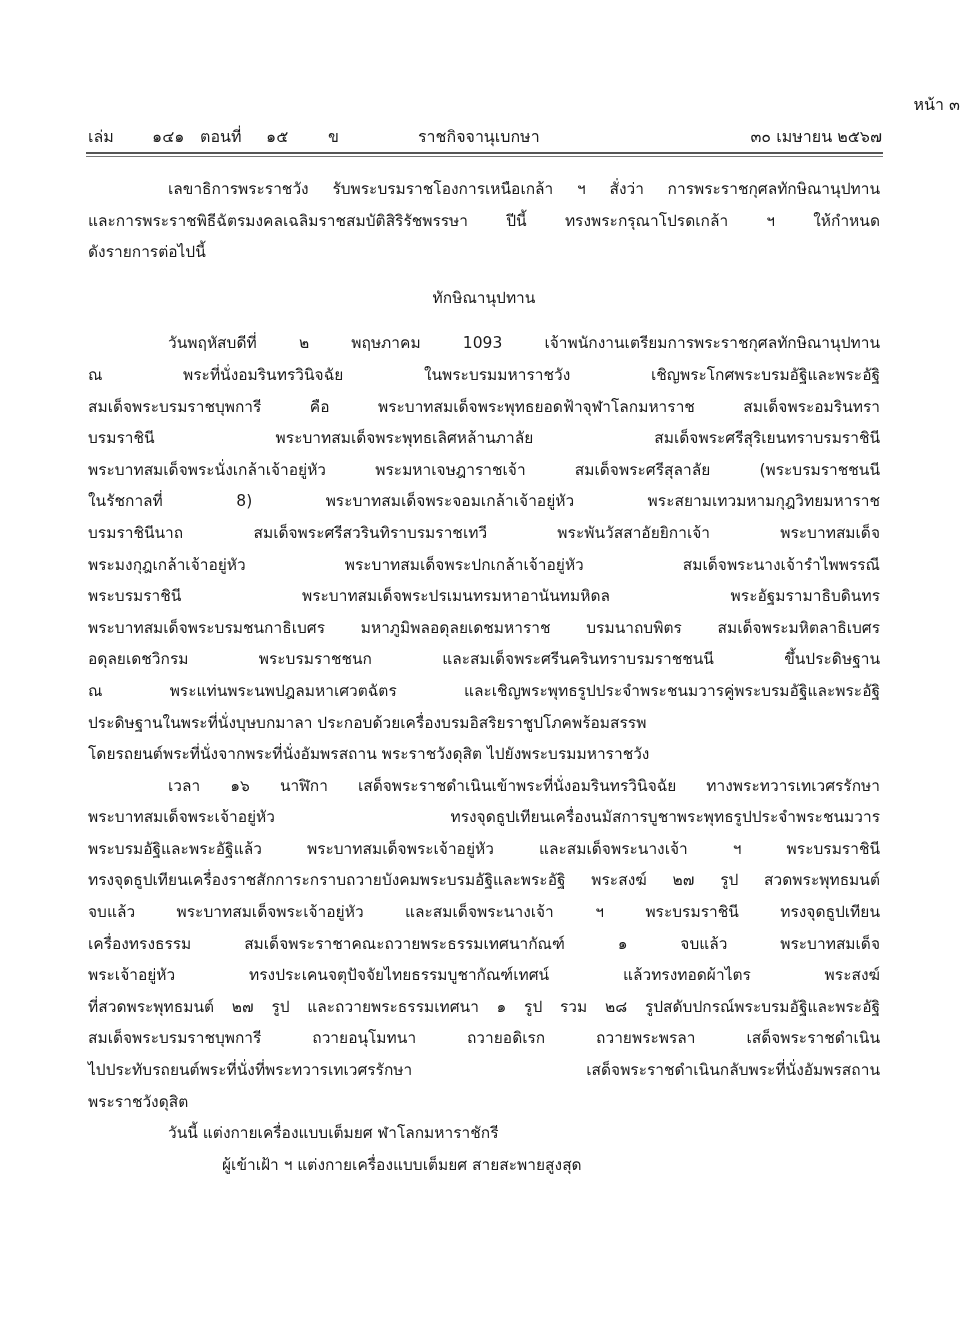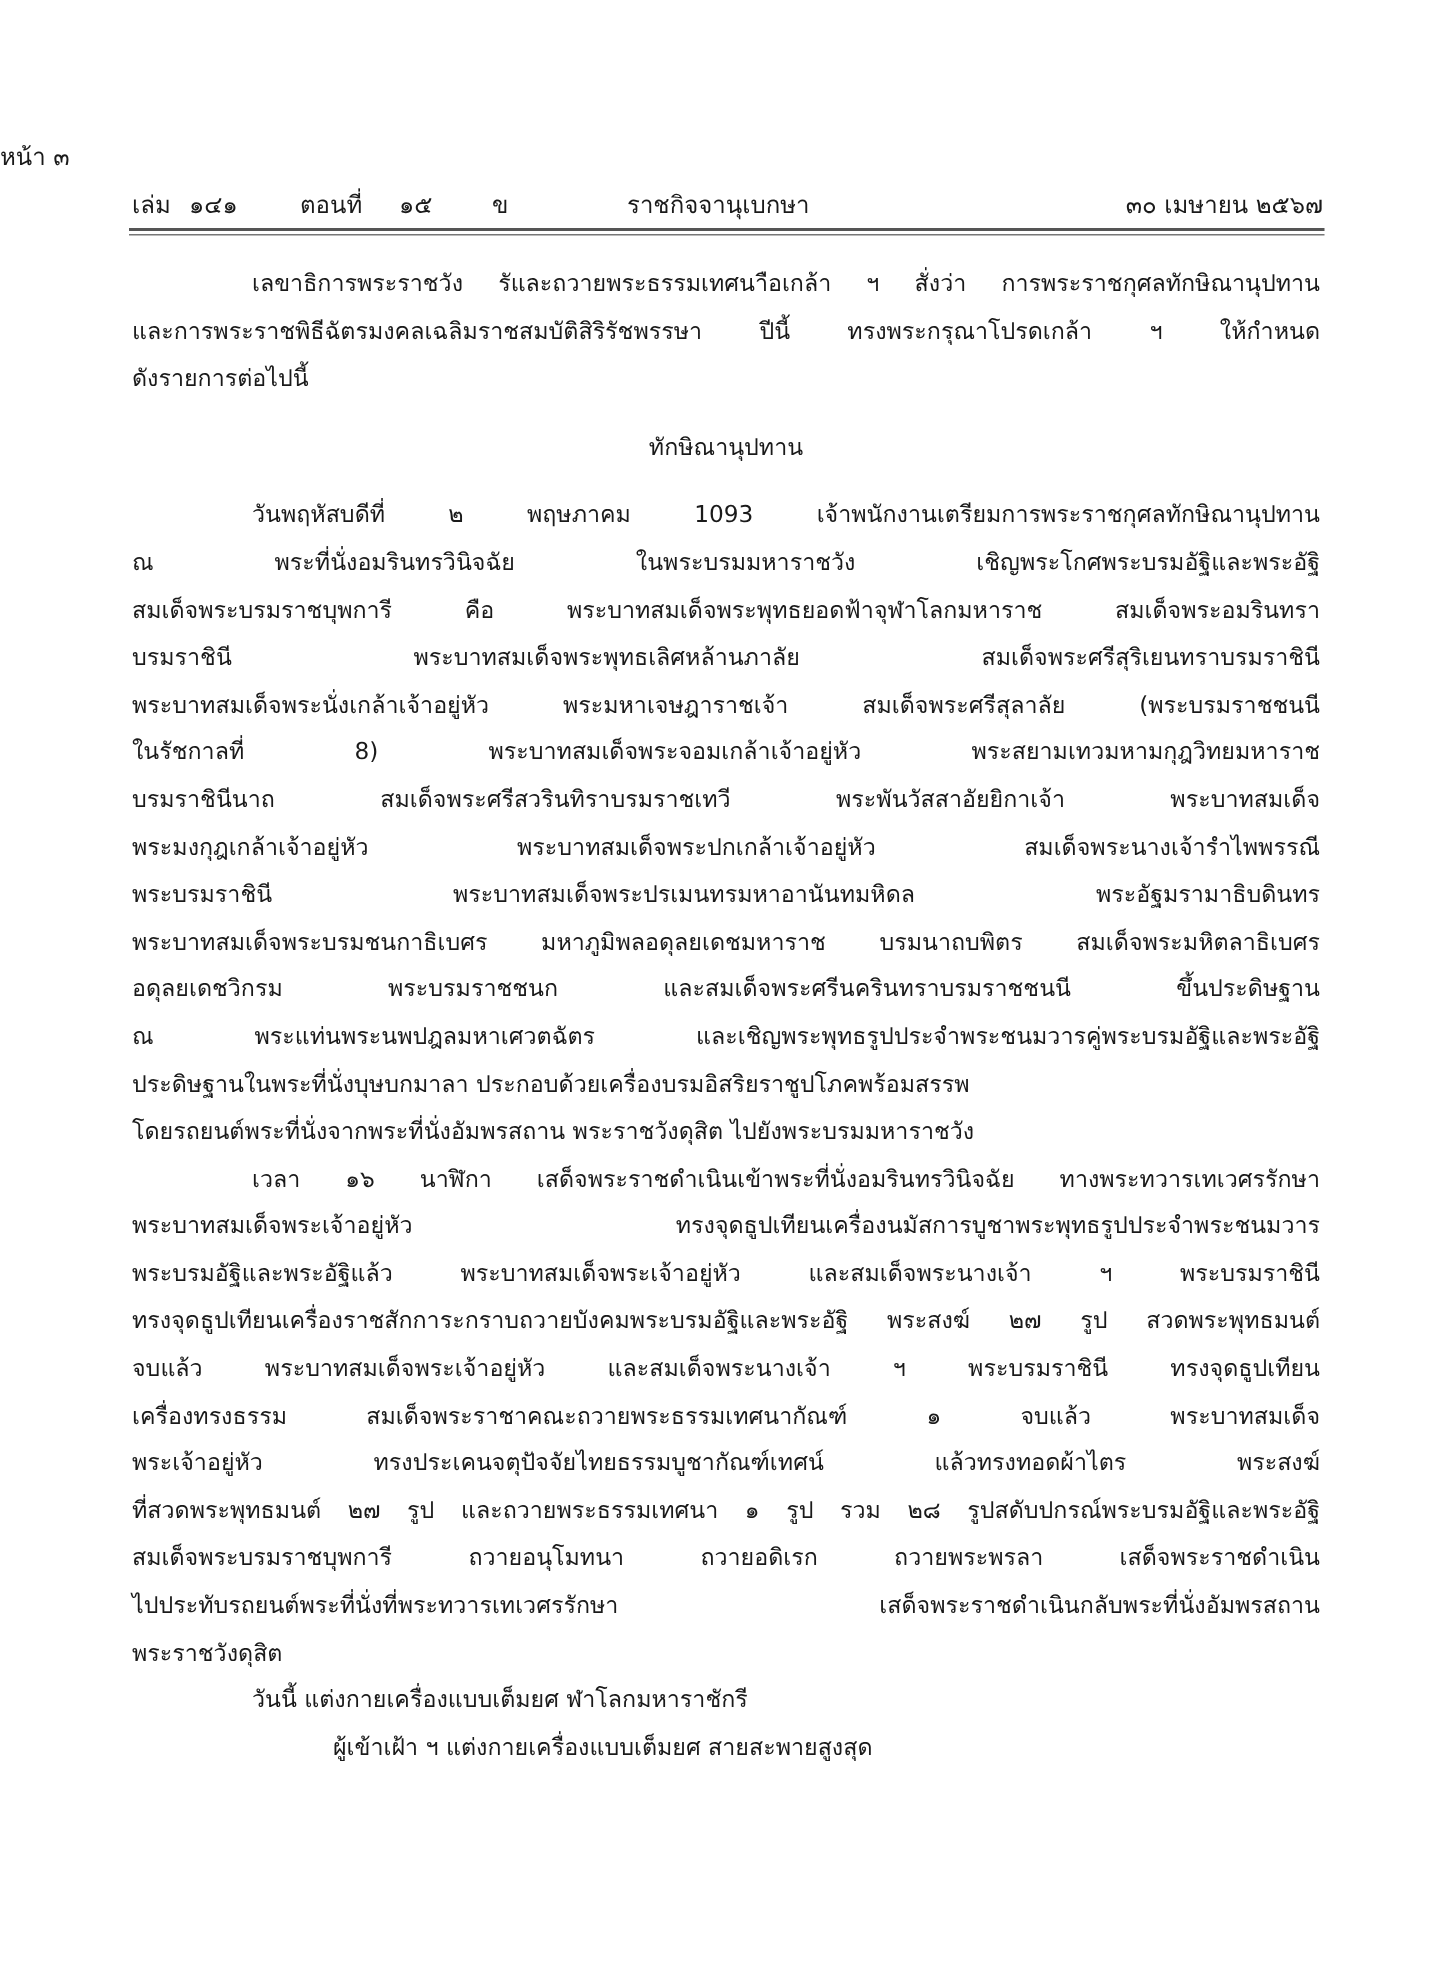--- a/index.html
+++ b/index.html
@@ -17,36 +17,36 @@
     }
     .page {
       position: absolute;
       left: 0; top: 0;
       width: 960px; height: 1321px;
     }
     .page-number {
       position: absolute;
       top: 94px;
       left: 0; width: 960px;
-      text-align: left;
+      text-align: right;
       font-size: 16px;
       line-height: 22px;
     }
     .header-row {
       position: absolute;
       top: 126px;
       left: 88px;
       width: 794px;
       height: 22px;
       font-size: 16px;
       line-height: 22px;
     }
     .header-row span { position: absolute; top: 0; white-space: nowrap; }
     .h-volume { left: 0; }
-    .h-volume-no { left: 38px; }
+    .h-volume-no { left: 64px; }
     .h-issue { left: 112px; }
     .h-issue-no { left: 178px; }
     .h-section { left: 240px; }
     .h-gazette { left: 330px; }
     .h-date { right: 0; }
     .header-rule {
       position: absolute;
       top: 152px;
       left: 86px;
       width: 797px;
@@ -92,21 +92,21 @@
     <span class="h-section">ข</span>
     <span class="h-gazette">ราชกิจจานุเบกษา</span>
     <span class="h-date">๓๐ เมษายน ๒๕๖๗</span>
   </div>
 
   <div class="header-rule"></div>
 
   <div class="body-text">
 
     <div>
-      <span class="line indent1">เลขาธิการพระราชวัง รัและถวายพระธรรมเทศนาือเกล้า ฯ สั่งว่า การพระราชกุศลทักษิณานุปทาน</span>
+      <span class="line indent1">เลขาธิการพระราชวัง รับพระบรมราชโองการเหนือเกล้า ฯ สั่งว่า การพระราชกุศลทักษิณานุปทาน</span>
       <span class="line">และการพระราชพิธีฉัตรมงคลเฉลิมราชสมบัติสิริรัชพรรษา ปีนี้ ทรงพระกรุณาโปรดเกล้า ฯ ให้กำหนด</span>
       <span class="line last">ดังรายการต่อไปนี้</span>
     </div>
 
     <div class="spacer"></div>
     <span class="line center">ทักษิณานุปทาน</span>
     <div class="spacer"></div>
 
     <div>
       <span class="line indent1">วันพฤหัสบดีที่ ๒ พฤษภาคม 1093 เจ้าพนักงานเตรียมการพระราชกุศลทักษิณานุปทาน</span>

